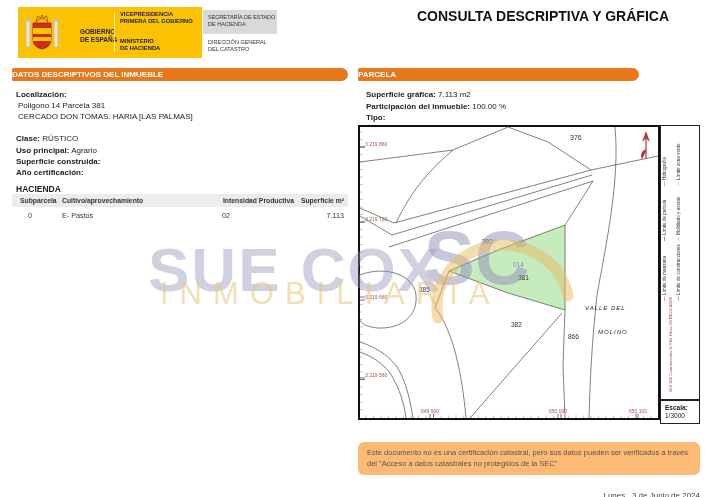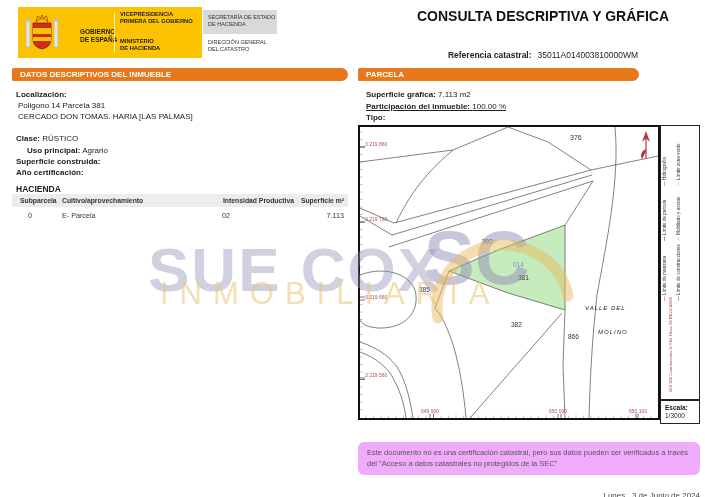--- a/index.html
+++ b/index.html
@@ -15,21 +15,21 @@
   .gov-min{left:120px;top:38px;font-size:5.8px;font-weight:bold;line-height:7px;white-space:pre-line;color:#222;}
   .gray-box{left:203px;top:10px;width:74px;height:24px;background:#d9d9d9;font-size:5.5px;line-height:7px;
             padding:4px 0 0 5px;box-sizing:border-box;white-space:pre-line;color:#333;}
   .dir-box{left:208px;top:39px;font-size:5.5px;line-height:7px;white-space:pre-line;color:#333;}
   .doc-title{left:385px;top:8px;width:316px;text-align:center;font-size:14px;font-weight:bold;line-height:16px;color:#111;}
   .ref-row{left:385px;top:50px;width:316px;text-align:center;font-size:8.5px;color:#222;}
   .ref-row b{margin-right:6px;}
 
   
   .bar{height:13px;background:#e8761a;border-radius:2px 8px 8px 2px;color:#fff;
-       font-size:8px;font-weight:bold;line-height:13px;padding-left:8px;box-sizing:border-box;}
+       font-size:8px;font-weight:bold;line-height:13px;padding-left:0;box-sizing:border-box;}
   .bar-left{left:12px;top:68px;width:336px;}
   .bar-right{left:358px;top:68px;width:281px;}
 
   
   .fld{font-size:8px;line-height:10px;color:#222;}
   .fld b{font-weight:bold;}
   .cultivo-title{left:16px;top:184px;font-size:8.5px;font-weight:bold;}
   .tbl-head{left:12px;top:194px;width:336px;height:13px;background:#ececec;}
   .th{position:absolute;top:197px;font-size:6.8px;font-weight:bold;color:#333;}
   .td{position:absolute;top:211px;font-size:7.2px;color:#333;}
@@ -48,21 +48,21 @@
   .scale-box .lab{font-weight:bold;}
 
   
   .wm{pointer-events:none;z-index:40;}
   .wm-main{left:148px;top:208px;font-size:62px;font-weight:bold;letter-spacing:2px;
            color:rgba(145,142,184,0.42);margin-top:26px;}
   .wm-sc{left:424px;top:214px;font-size:76px;font-weight:bold;color:rgba(145,142,184,0.50);}
   .wm-sub{left:160px;top:276px;font-size:31px;letter-spacing:11px;color:rgba(233,196,118,0.55);}
 
   
-  .disclaimer{left:358px;top:442px;width:342px;height:33px;background:#f0abfc;border-radius:6px;
+  .disclaimer{left:358px;top:442px;width:342px;height:33px;background:#fdba74;border-radius:6px;
               font-size:7.5px;line-height:11px;color:#555;padding:5px 9px;box-sizing:border-box;}
   .doc-date{left:440px;top:479px;width:260px;text-align:right;font-size:8px;color:#444;margin-top:12px;}
 </style>
 </head>
 <body>
 
 <div class="page">
 
   <div class="abs gov-block">
     <svg class="abs" style="left:7px;top:6px;" width="34" height="40" viewBox="0 0 34 40">
@@ -84,64 +84,61 @@
   <div class="abs gov-min">MINISTERIO
 DE HACIENDA</div>
   <div class="abs gray-box">SECRETARÍA DE ESTADO
 DE HACIENDA</div>
   <div class="abs dir-box">DIRECCIÓN GENERAL
 DEL CATASTRO</div>
 
   <div class="abs doc-title">
     <div>CONSULTA DESCRIPTIVA Y GRÁFICA</div>
   </div>
-  <div class="abs ref-row">
-    <b>Referencia catastral:</b><span>35011A014003810000WM</span>
-  </div>
 
   <div class="abs bar bar-left">DATOS DESCRIPTIVOS DEL INMUEBLE</div>
   <div class="abs bar bar-right">PARCELA</div>
 
   <div class="abs fld" style="left:16px;top:90px;"><b>Localización:</b></div>
   <div class="abs fld" style="left:18px;top:101px;">Poligono 14 Parcela 381</div>
   <div class="abs fld" style="left:18px;top:112px;">CERCADO DON TOMAS. HARIA [LAS PALMAS]</div>
 
   <div class="abs fld" style="left:16px;top:134px;">
     <b>Clase:</b>
     <span>RÚSTICO</span>
   </div>
-  <div class="abs fld" style="left:27px;top:146px;">
+  <div class="abs fld" style="left:16px;top:146px;">
     <b>Uso principal:</b>
     <span>Agrario</span>
   </div>
   <div class="abs fld" style="left:16px;top:157px;">
     <b>Superficie construida:</b>
     <span></span>
   </div>
   <div class="abs fld" style="left:16px;top:168px;">
     <b>Año certificación:</b>
     <span></span>
   </div>
 
   <div class="abs cultivo-title">HACIENDA</div>
   <div class="abs tbl-head"></div>
   <div class="th" style="left:20px;">Subparcela</div>
   <div class="th" style="left:62px;">Cultivo/aprovechamiento</div>
   <div class="th" style="left:222px;width:72px;text-align:right;">Intensidad Productiva</div>
   <div class="th" style="left:298px;width:46px;text-align:right;">Superficie m²</div>
   <div class="td" style="left:28px;">0</div>
-  <div class="td" style="left:62px;">E- Parcela</div>
+  <div class="td" style="left:62px;">E- Pastos</div>
   <div class="td" style="left:222px;width:40px;">02</div>
   <div class="td" style="left:298px;width:46px;text-align:right;">7.113</div>
 
   <div class="abs fld" style="left:366px;top:90px;">
     <b>Superficie gráfica:</b>
     <span>7.113 m2</span>
   </div>
-  <div class="abs fld" style="left:366px;top:102px;text-decoration:underline;">
+  <div class="abs fld" style="left:366px;top:102px;">
     <b>Participación del inmueble:</b>
     <span>100.00 %</span>
   </div>
   <div class="abs fld" style="left:366px;top:113px;">
     <b>Tipo:</b>
     <span></span>
   </div>
 
   <div class="abs map-frame">
     <svg id="map-svg" width="302" height="295" viewBox="0 0 302 295">

